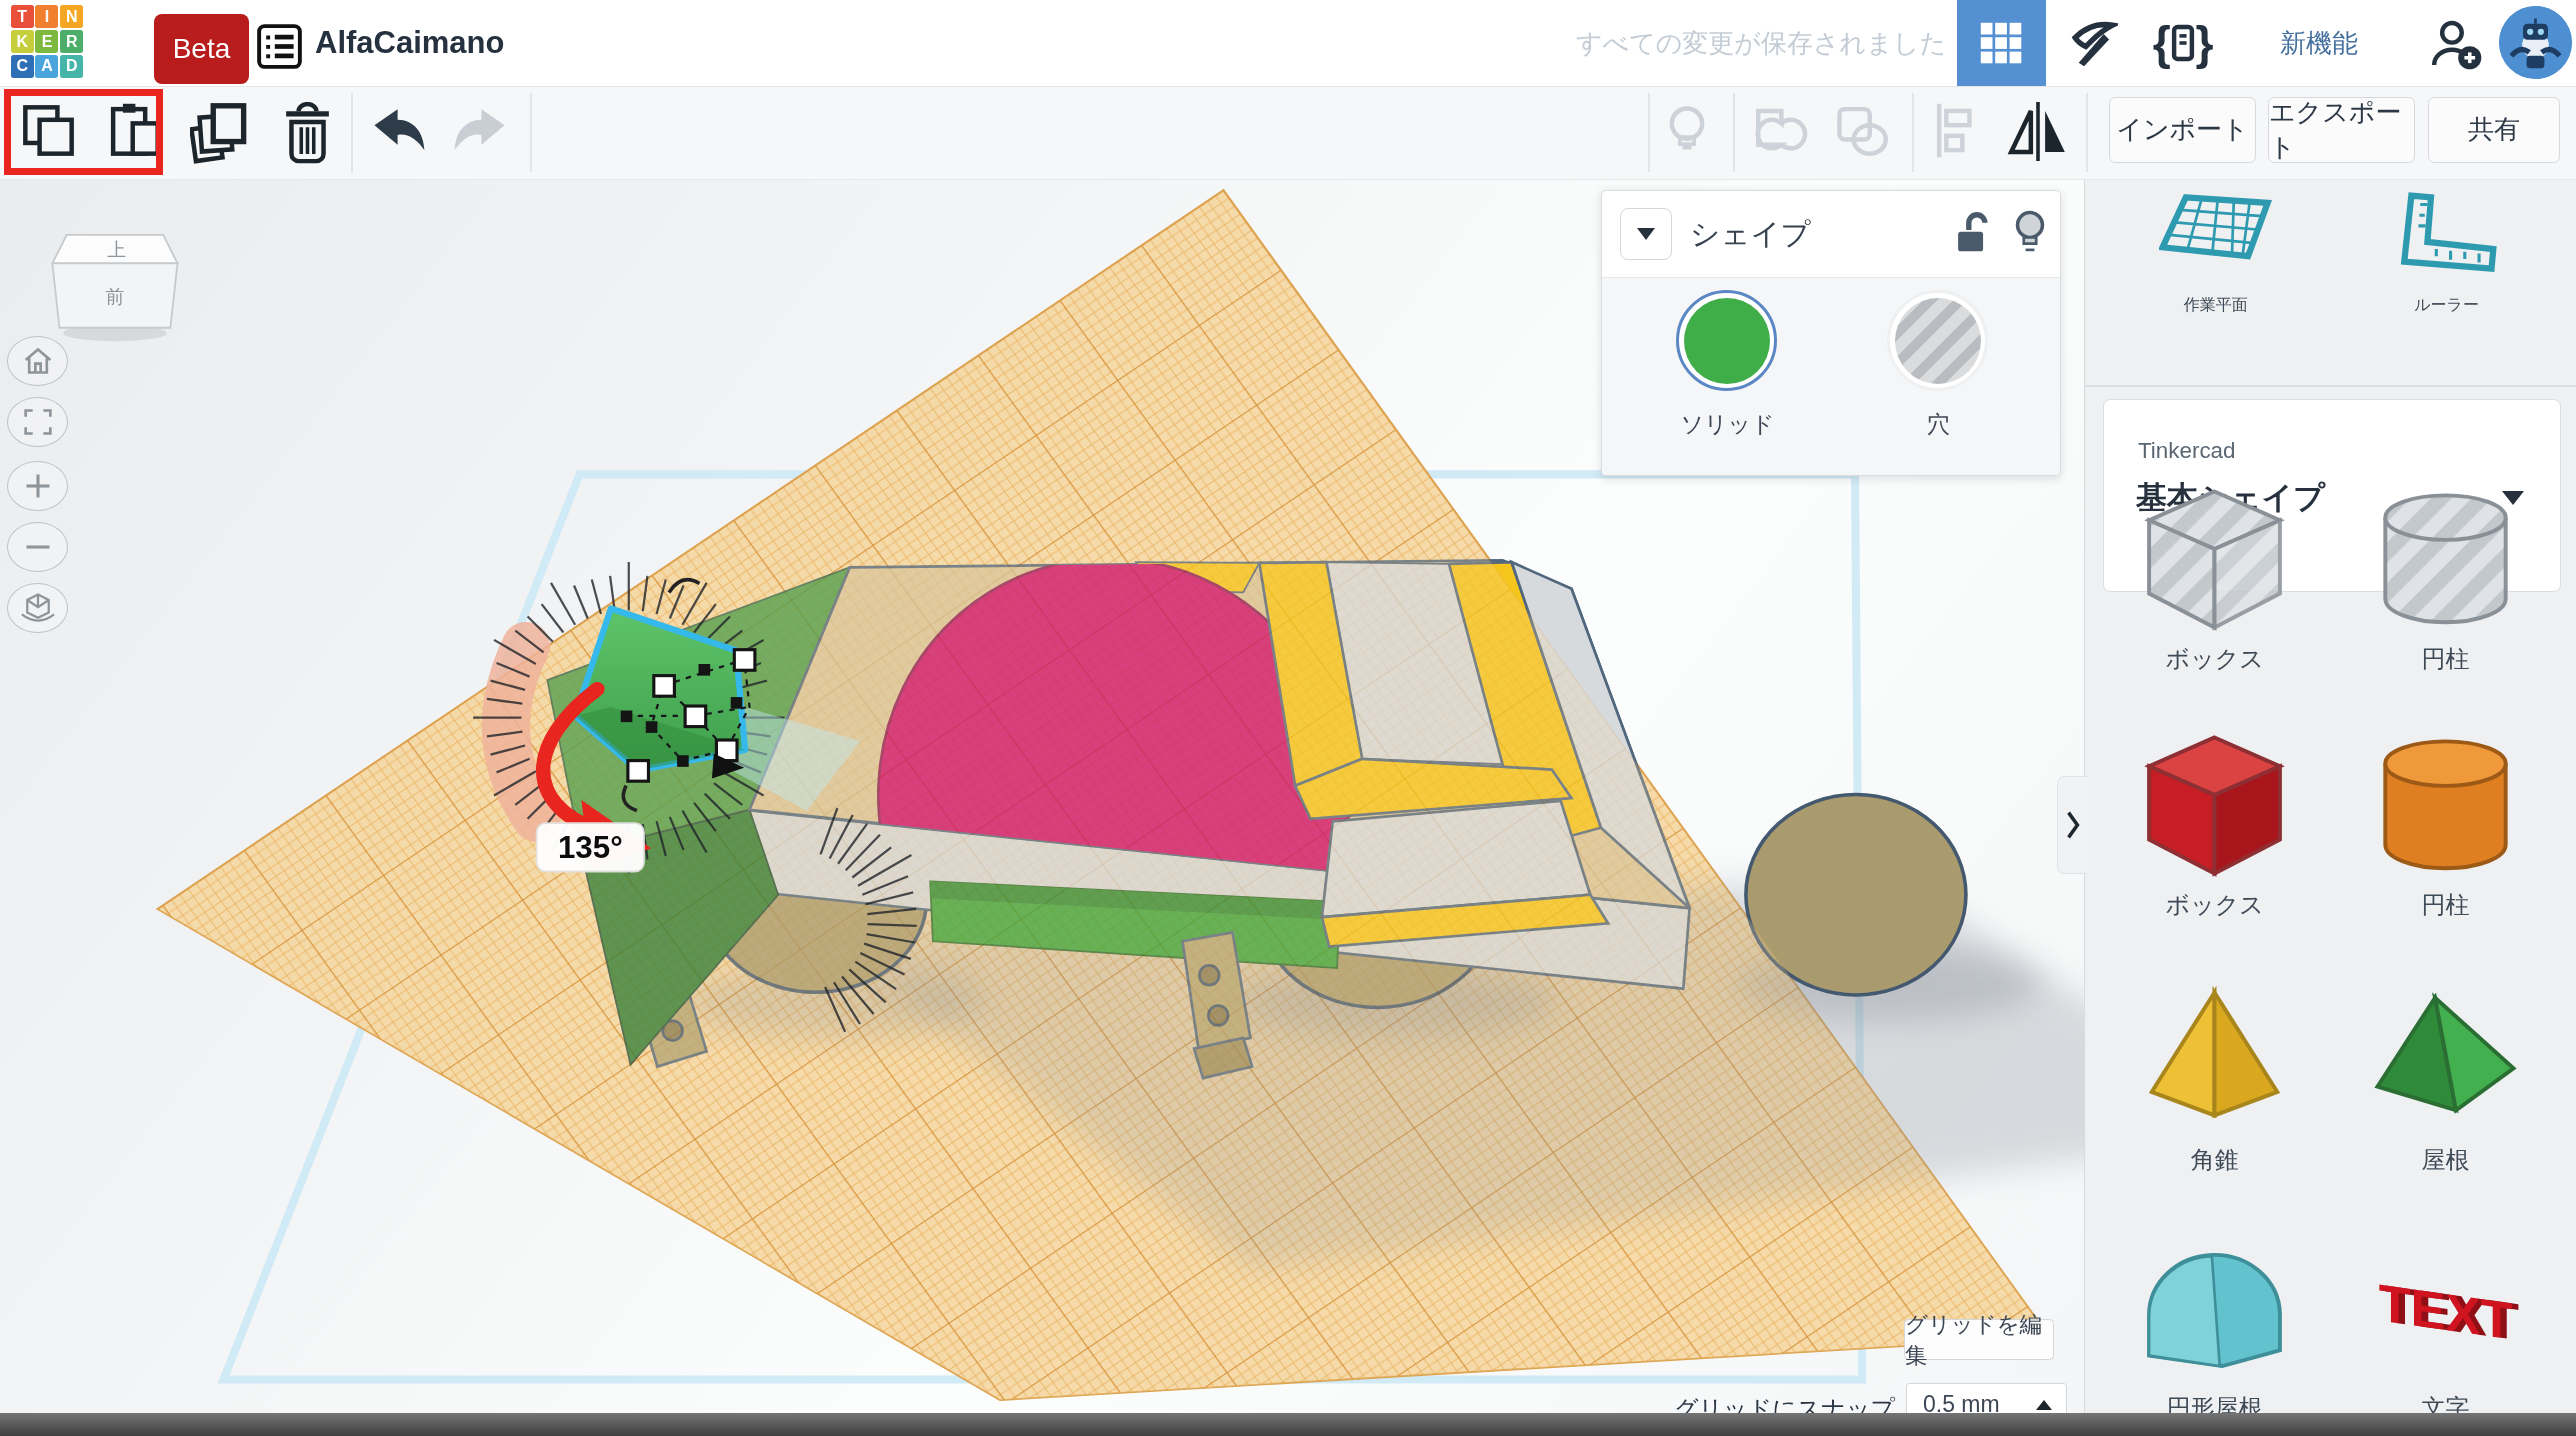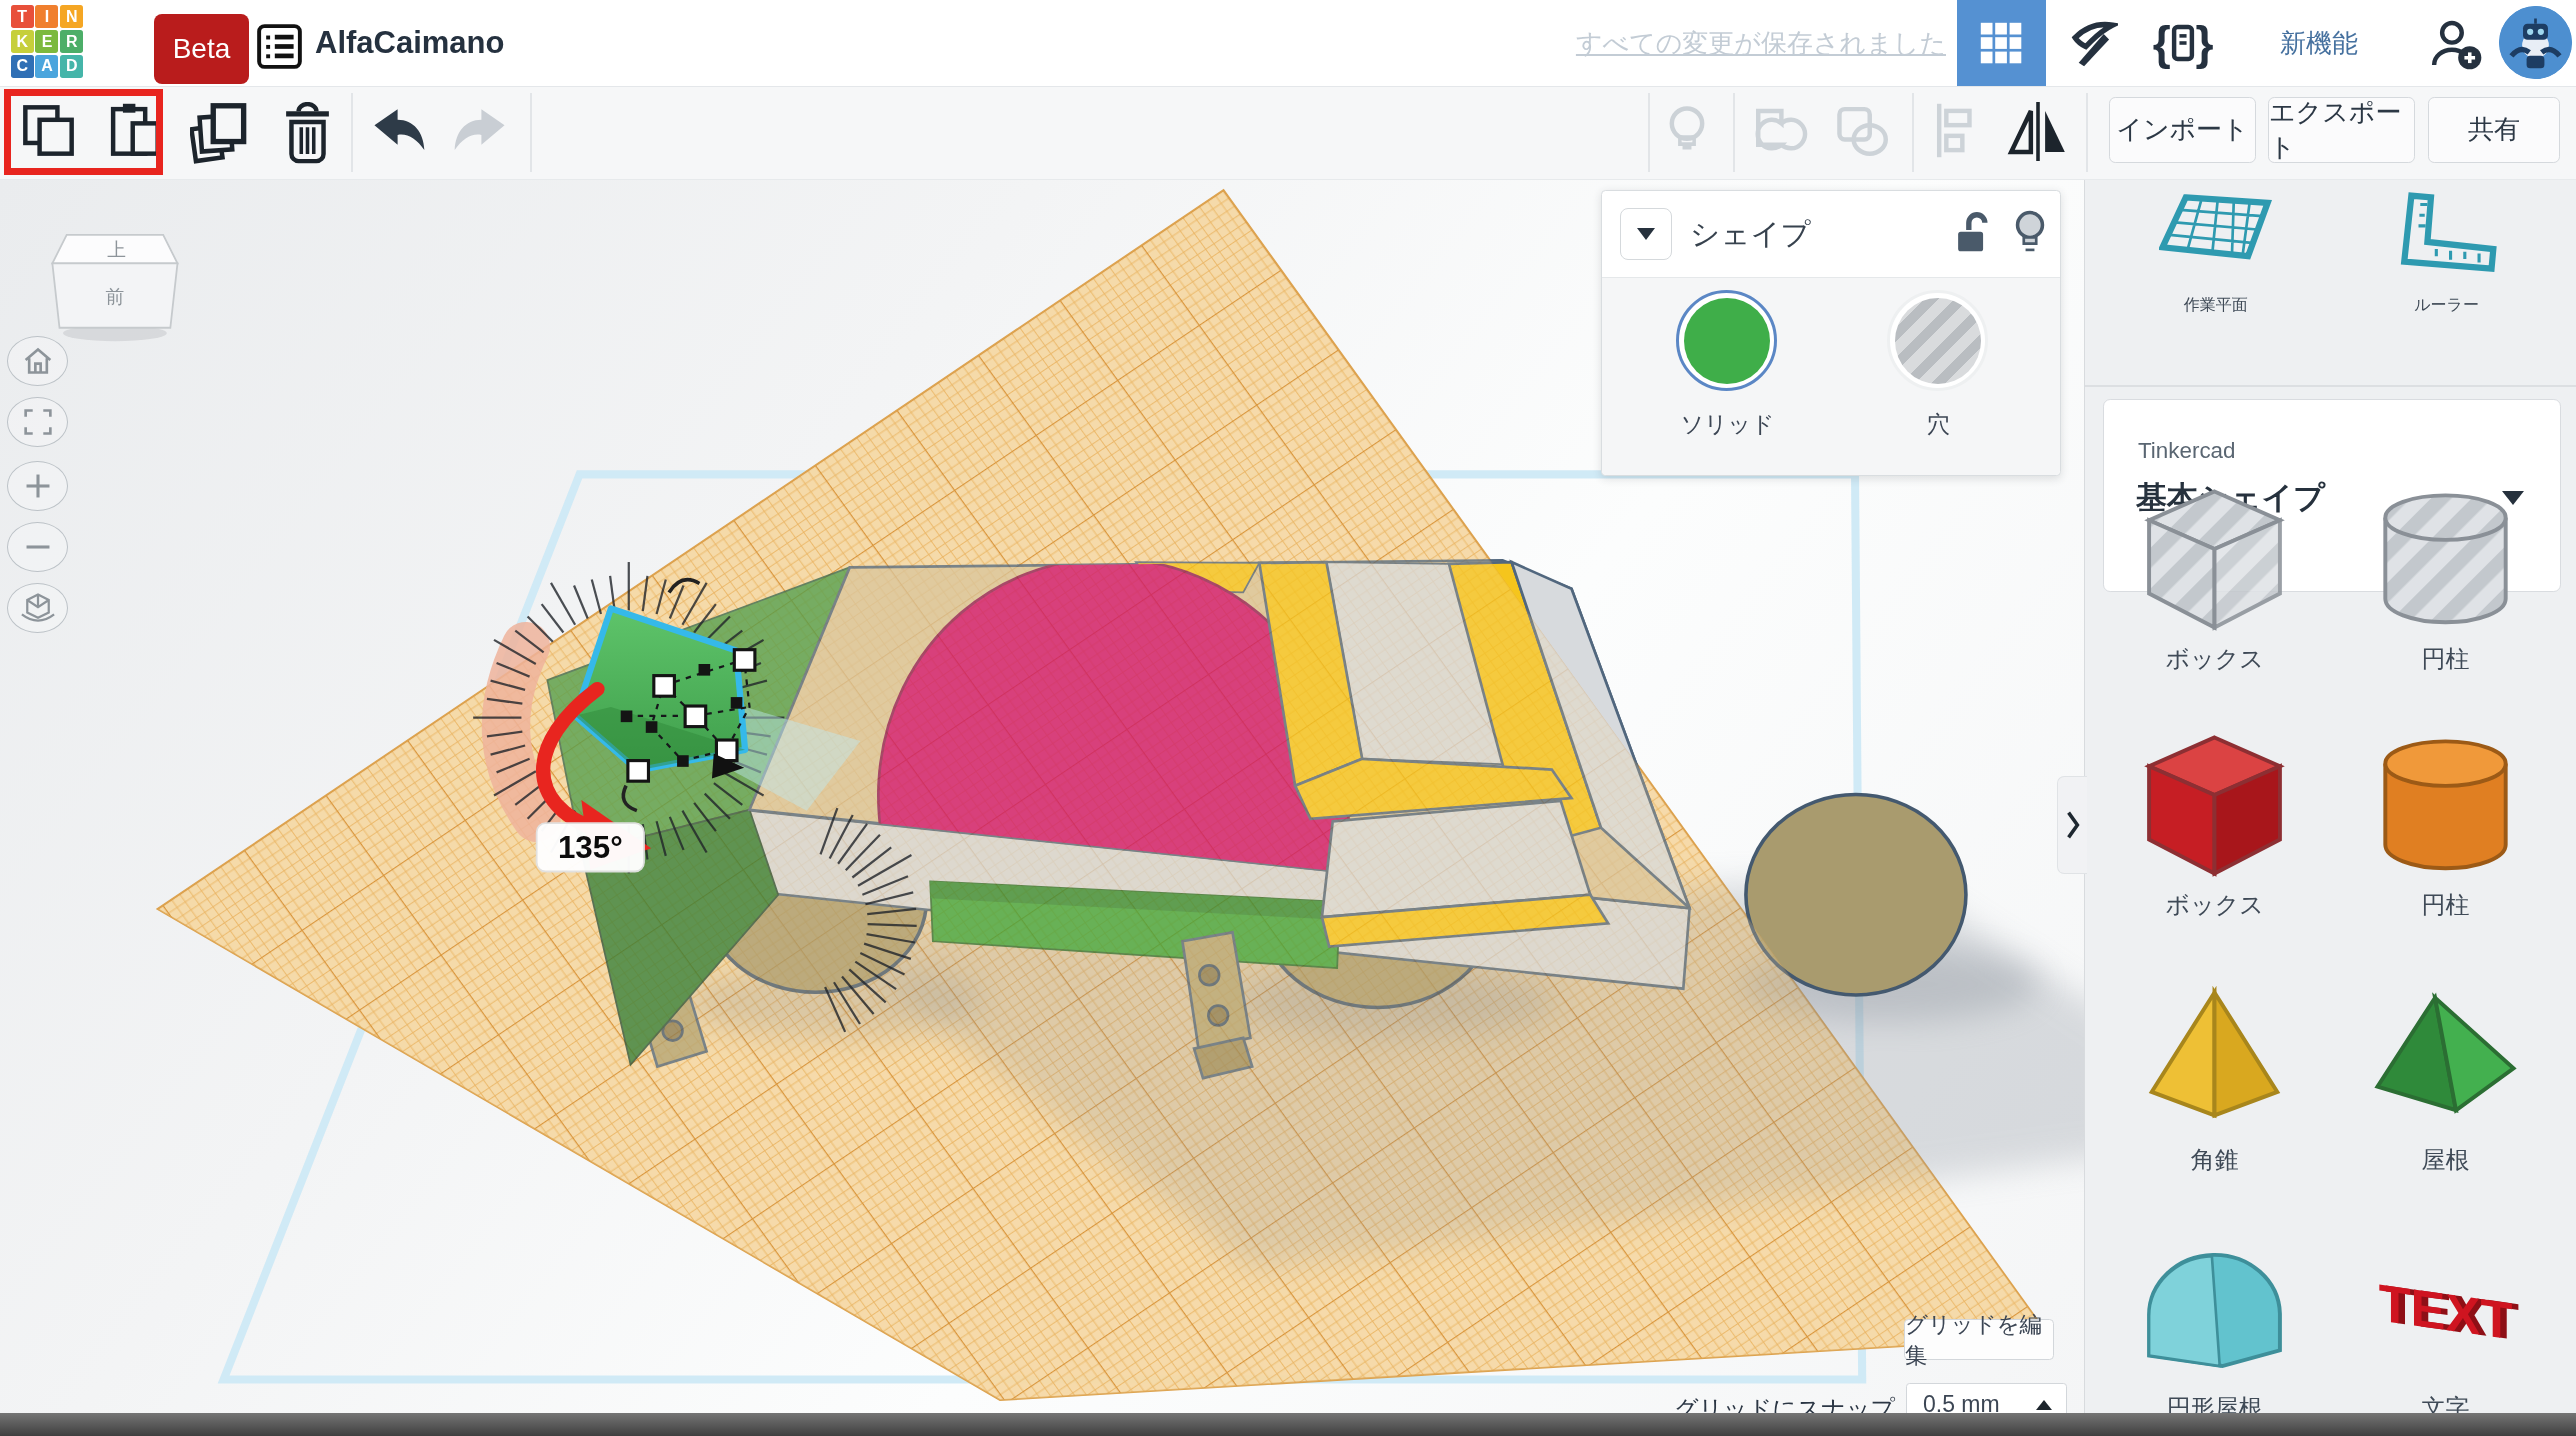--- a/index.html
+++ b/index.html
@@ -12,21 +12,21 @@
   .logo{position:absolute;left:10.7px;top:5.4px;width:77px;height:77px;display:grid;
     grid-template-columns:repeat(3,23px);grid-template-rows:repeat(3,23px);gap:1.8px;}
   .logo span{display:flex;align-items:center;justify-content:center;color:#fff;
     font-weight:bold;font-size:16px;border-radius:2.7px;}
   .beta{position:absolute;left:134px;top:14.3px;width:95px;height:70px;background:#b91c1c;
     border-radius:8px;color:#fff;font-size:28px;display:flex;align-items:center;justify-content:center;margin-left:20px;}
   .doc-icon{position:absolute;left:256px;top:23px;}
   .design-title{position:absolute;left:315px;top:0;height:86px;line-height:86px;
     font-size:31px;font-weight:bold;color:#25313f;}
   .save-status{position:absolute;left:1552px;top:0;width:394px;height:86px;line-height:86px;
-    font-size:26px;color:#c3ccd5;text-align:right;text-decoration:underline;}
+    font-size:26px;color:#c3ccd5;text-align:right;}
   .hbtn{position:absolute;top:0;height:86px;display:flex;align-items:center;justify-content:center;}
   .hbtn.grid-active{background:#5591d2;}
   .new-features{position:absolute;left:2261px;top:0;width:116px;height:86px;line-height:86px;
     text-align:center;font-size:26px;color:#46719f;}
   .avatar{position:absolute;left:2499px;top:6.3px;width:73px;height:73px;border-radius:50%;
     overflow:hidden;background:#4d8fd0;}
 
   
   .toolbar{position:absolute;left:0;top:86px;width:2576px;height:93px;background:#f6f7f8;
     border-bottom:1.8px solid #e7eaec;z-index:39;}

